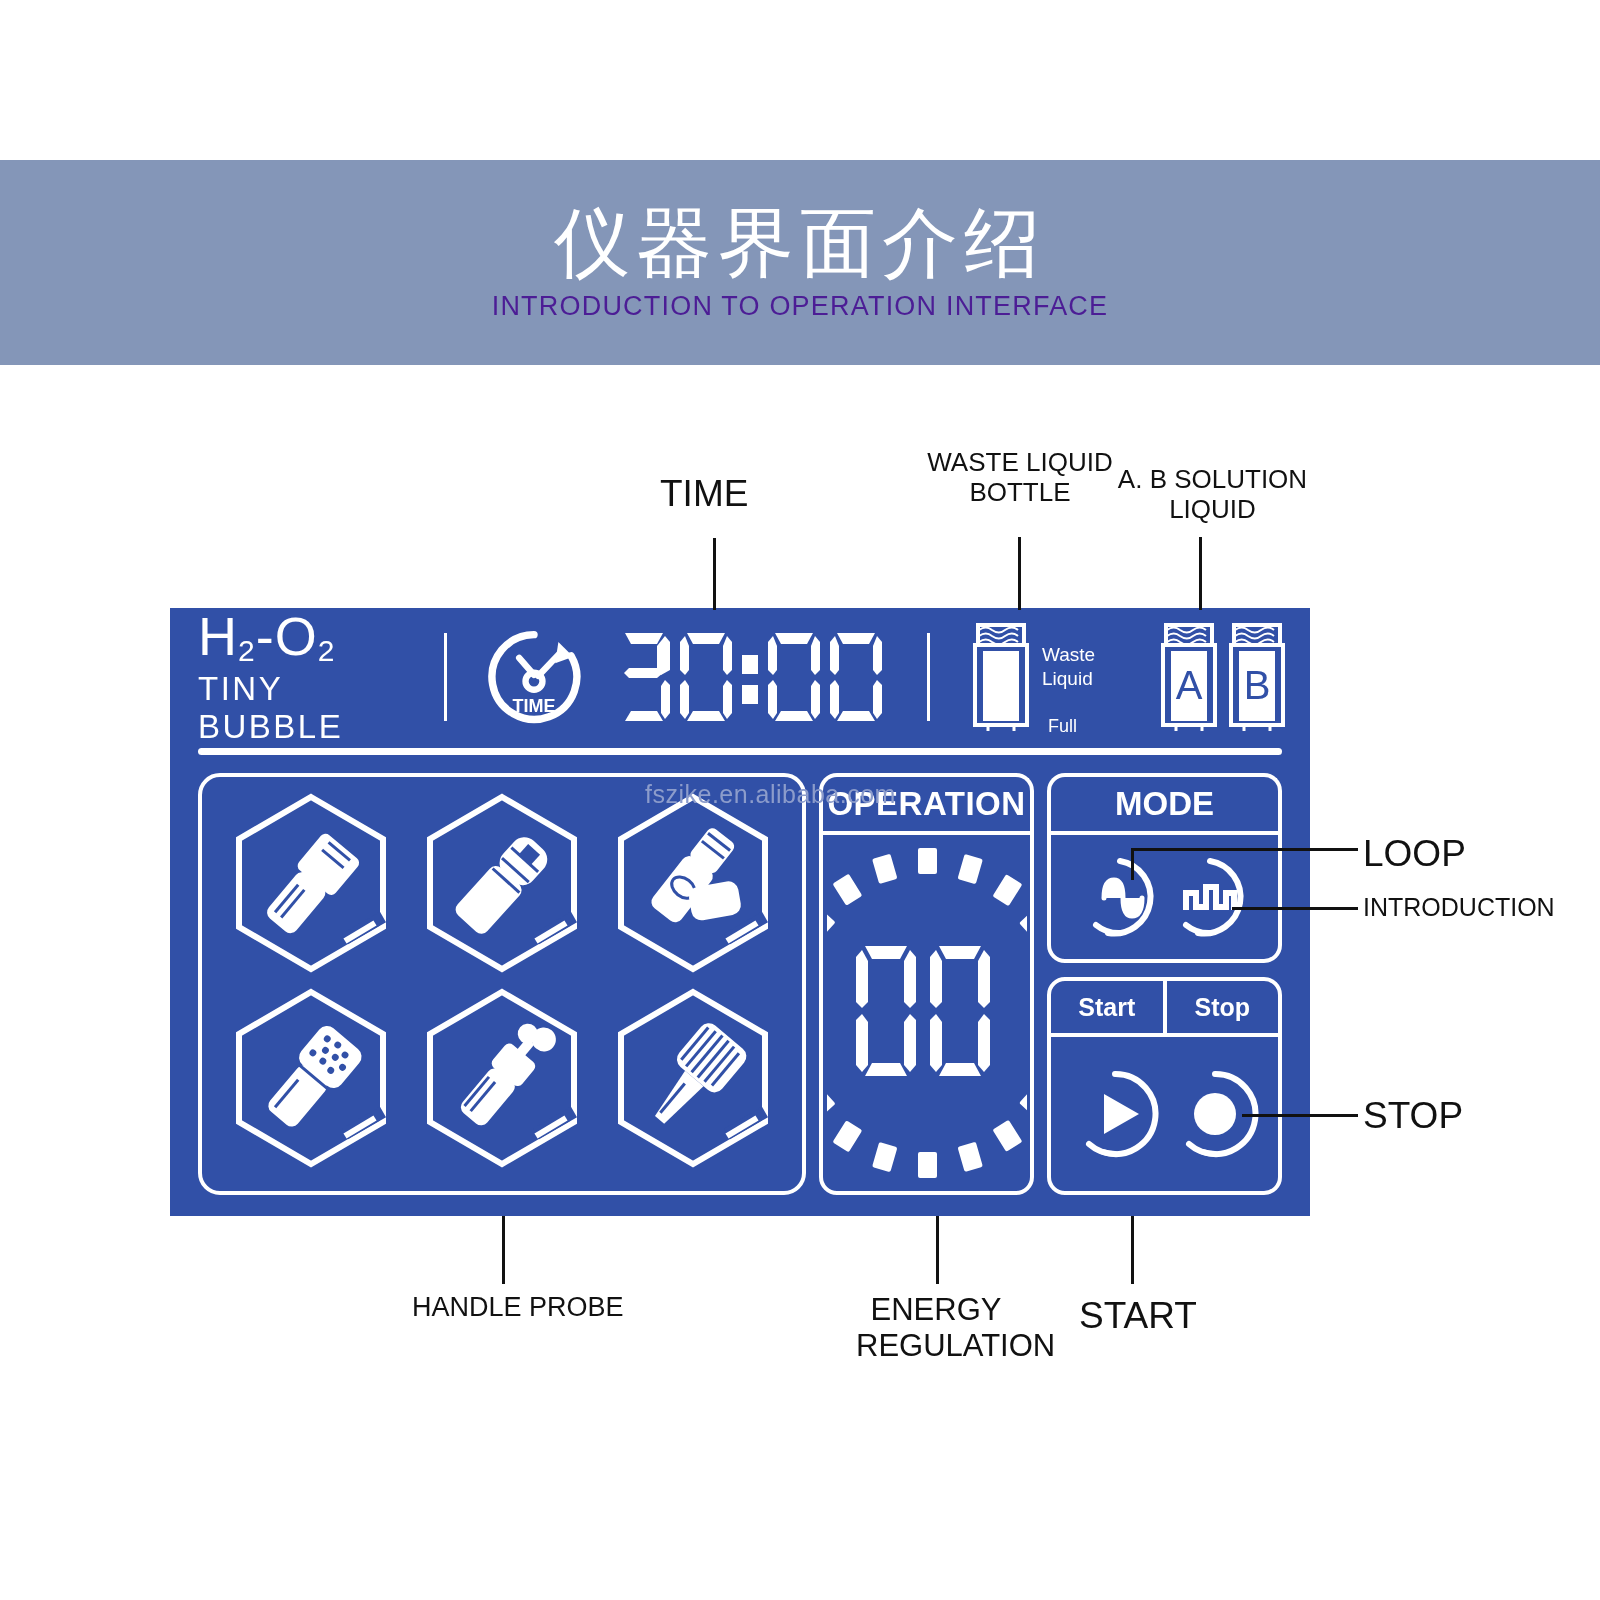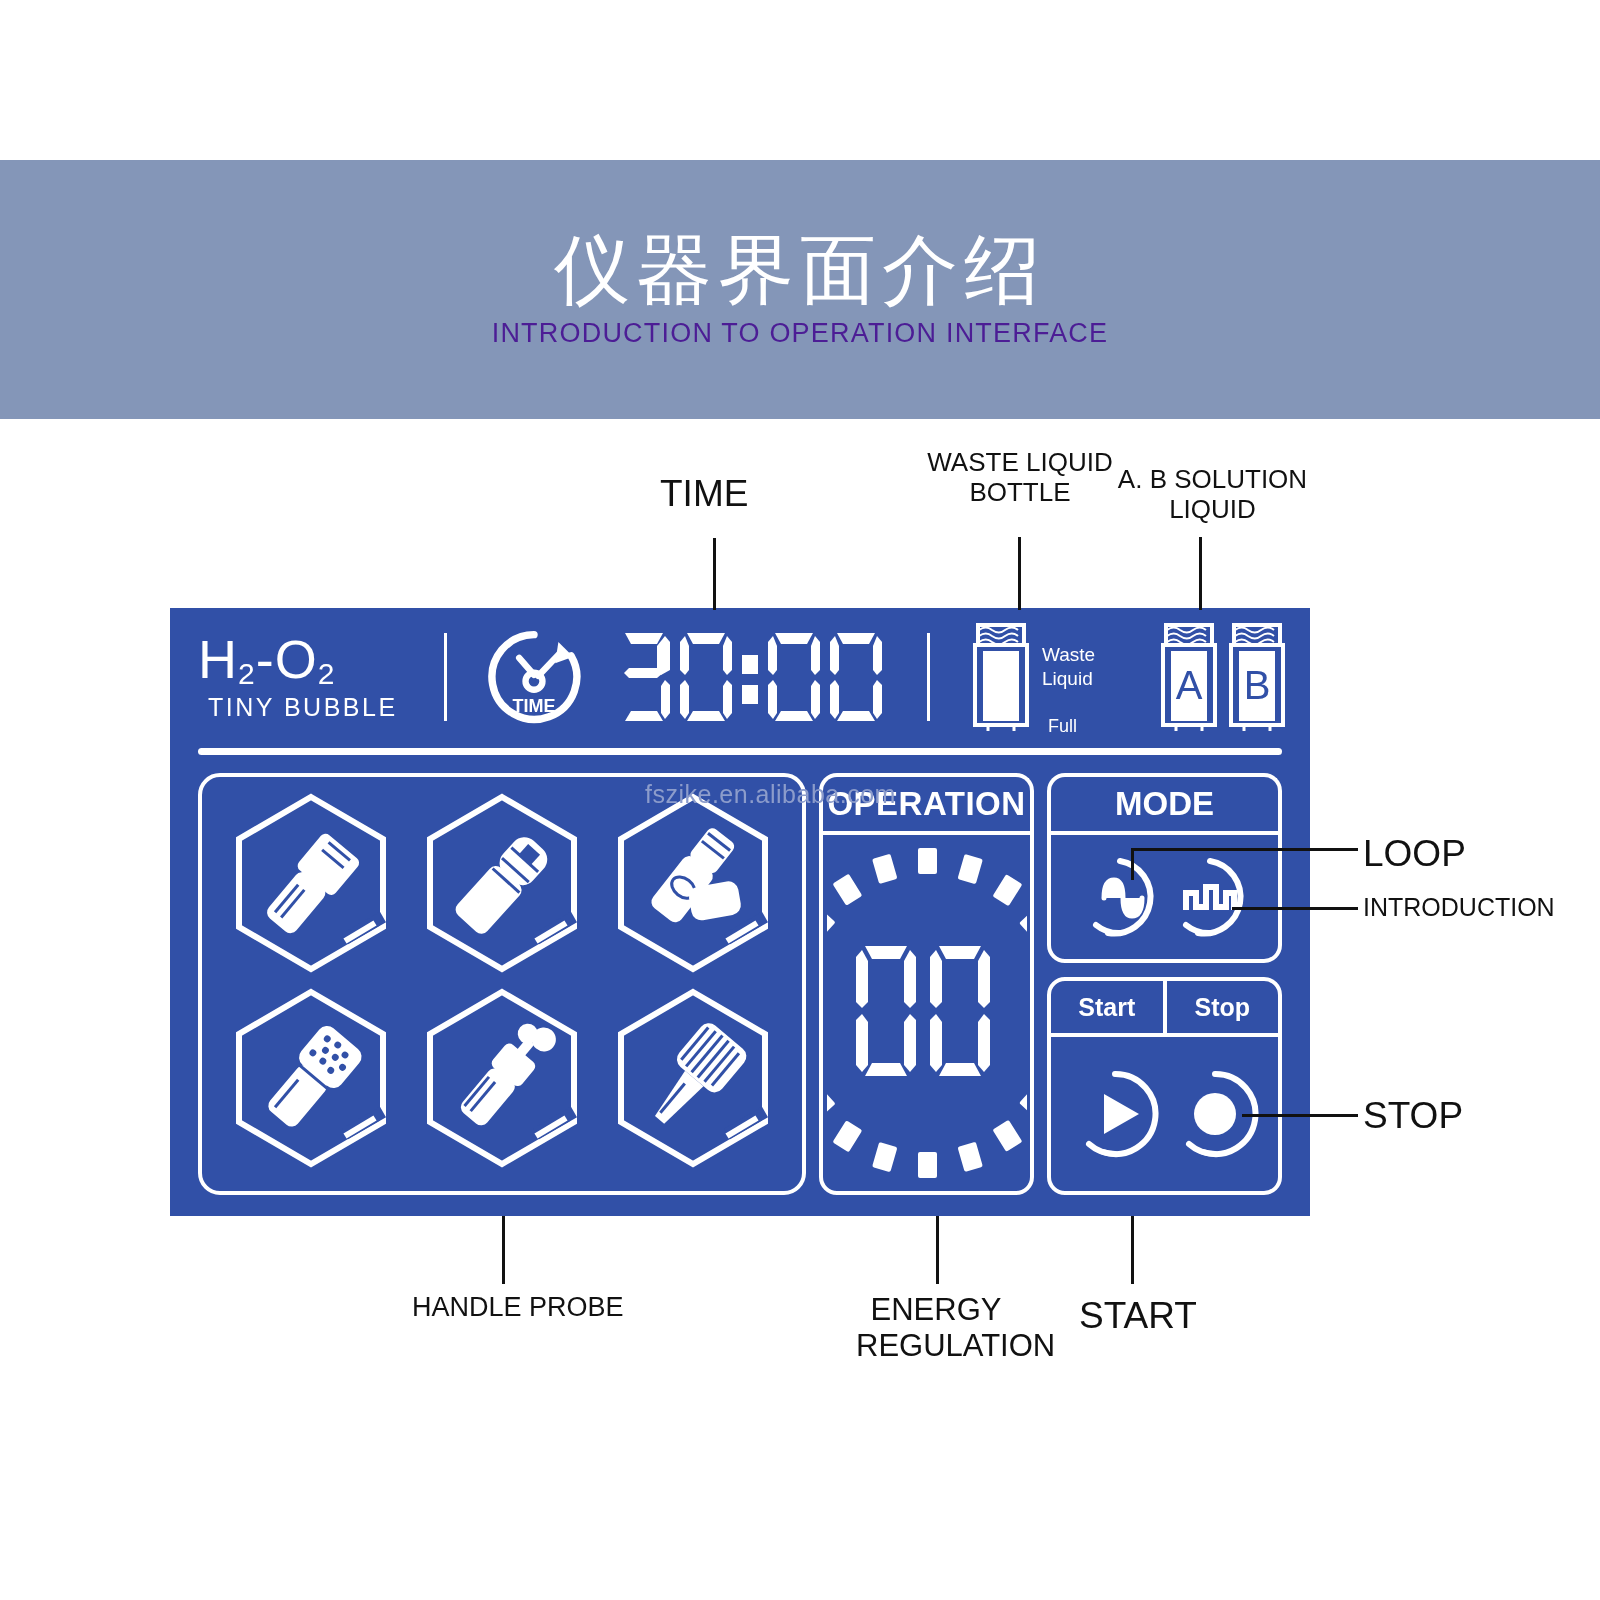--- a/index.html
+++ b/index.html
@@ -8,21 +8,21 @@
     background:#ffffff;
     font-family:"Liberation Sans", sans-serif;
     position:relative;
     overflow:hidden;
   }
 
   
   .banner{
     position:absolute;
     left:0; top:160px;
-    width:1600px; height:259px;
+    width:1600px; height:205px;
     background:#8496b8;
     display:flex; flex-direction:column;
     align-items:center; justify-content:center;
   }
   .banner-cn{
     color:#ffffff;
     font-size:76px;
     letter-spacing:6px;
     font-weight:400;
     line-height:1.05;
@@ -59,25 +59,24 @@
   .logo-main{
     font-size:54px;
     font-weight:400;
     letter-spacing:1px;
     line-height:1;
     font-family:"Liberation Sans", sans-serif;
     white-space:nowrap;
   }
   .logo-main sub{ font-size:30px; vertical-align:baseline; position:relative; top:6px;}
   .logo-sub{
-    font-size:25px;
+    font-size:33px;
     letter-spacing:2.5px;
     margin-top:7px;
     font-family:"Liberation Sans", sans-serif;
-    margin-left:10px;
   }
   .vsep{
     width:3px; height:88px;
     background:#fff;
     margin:0 18px;
     flex:none;
   }
 
   .clockicon{ width:106px; height:106px; flex:none; }
 

